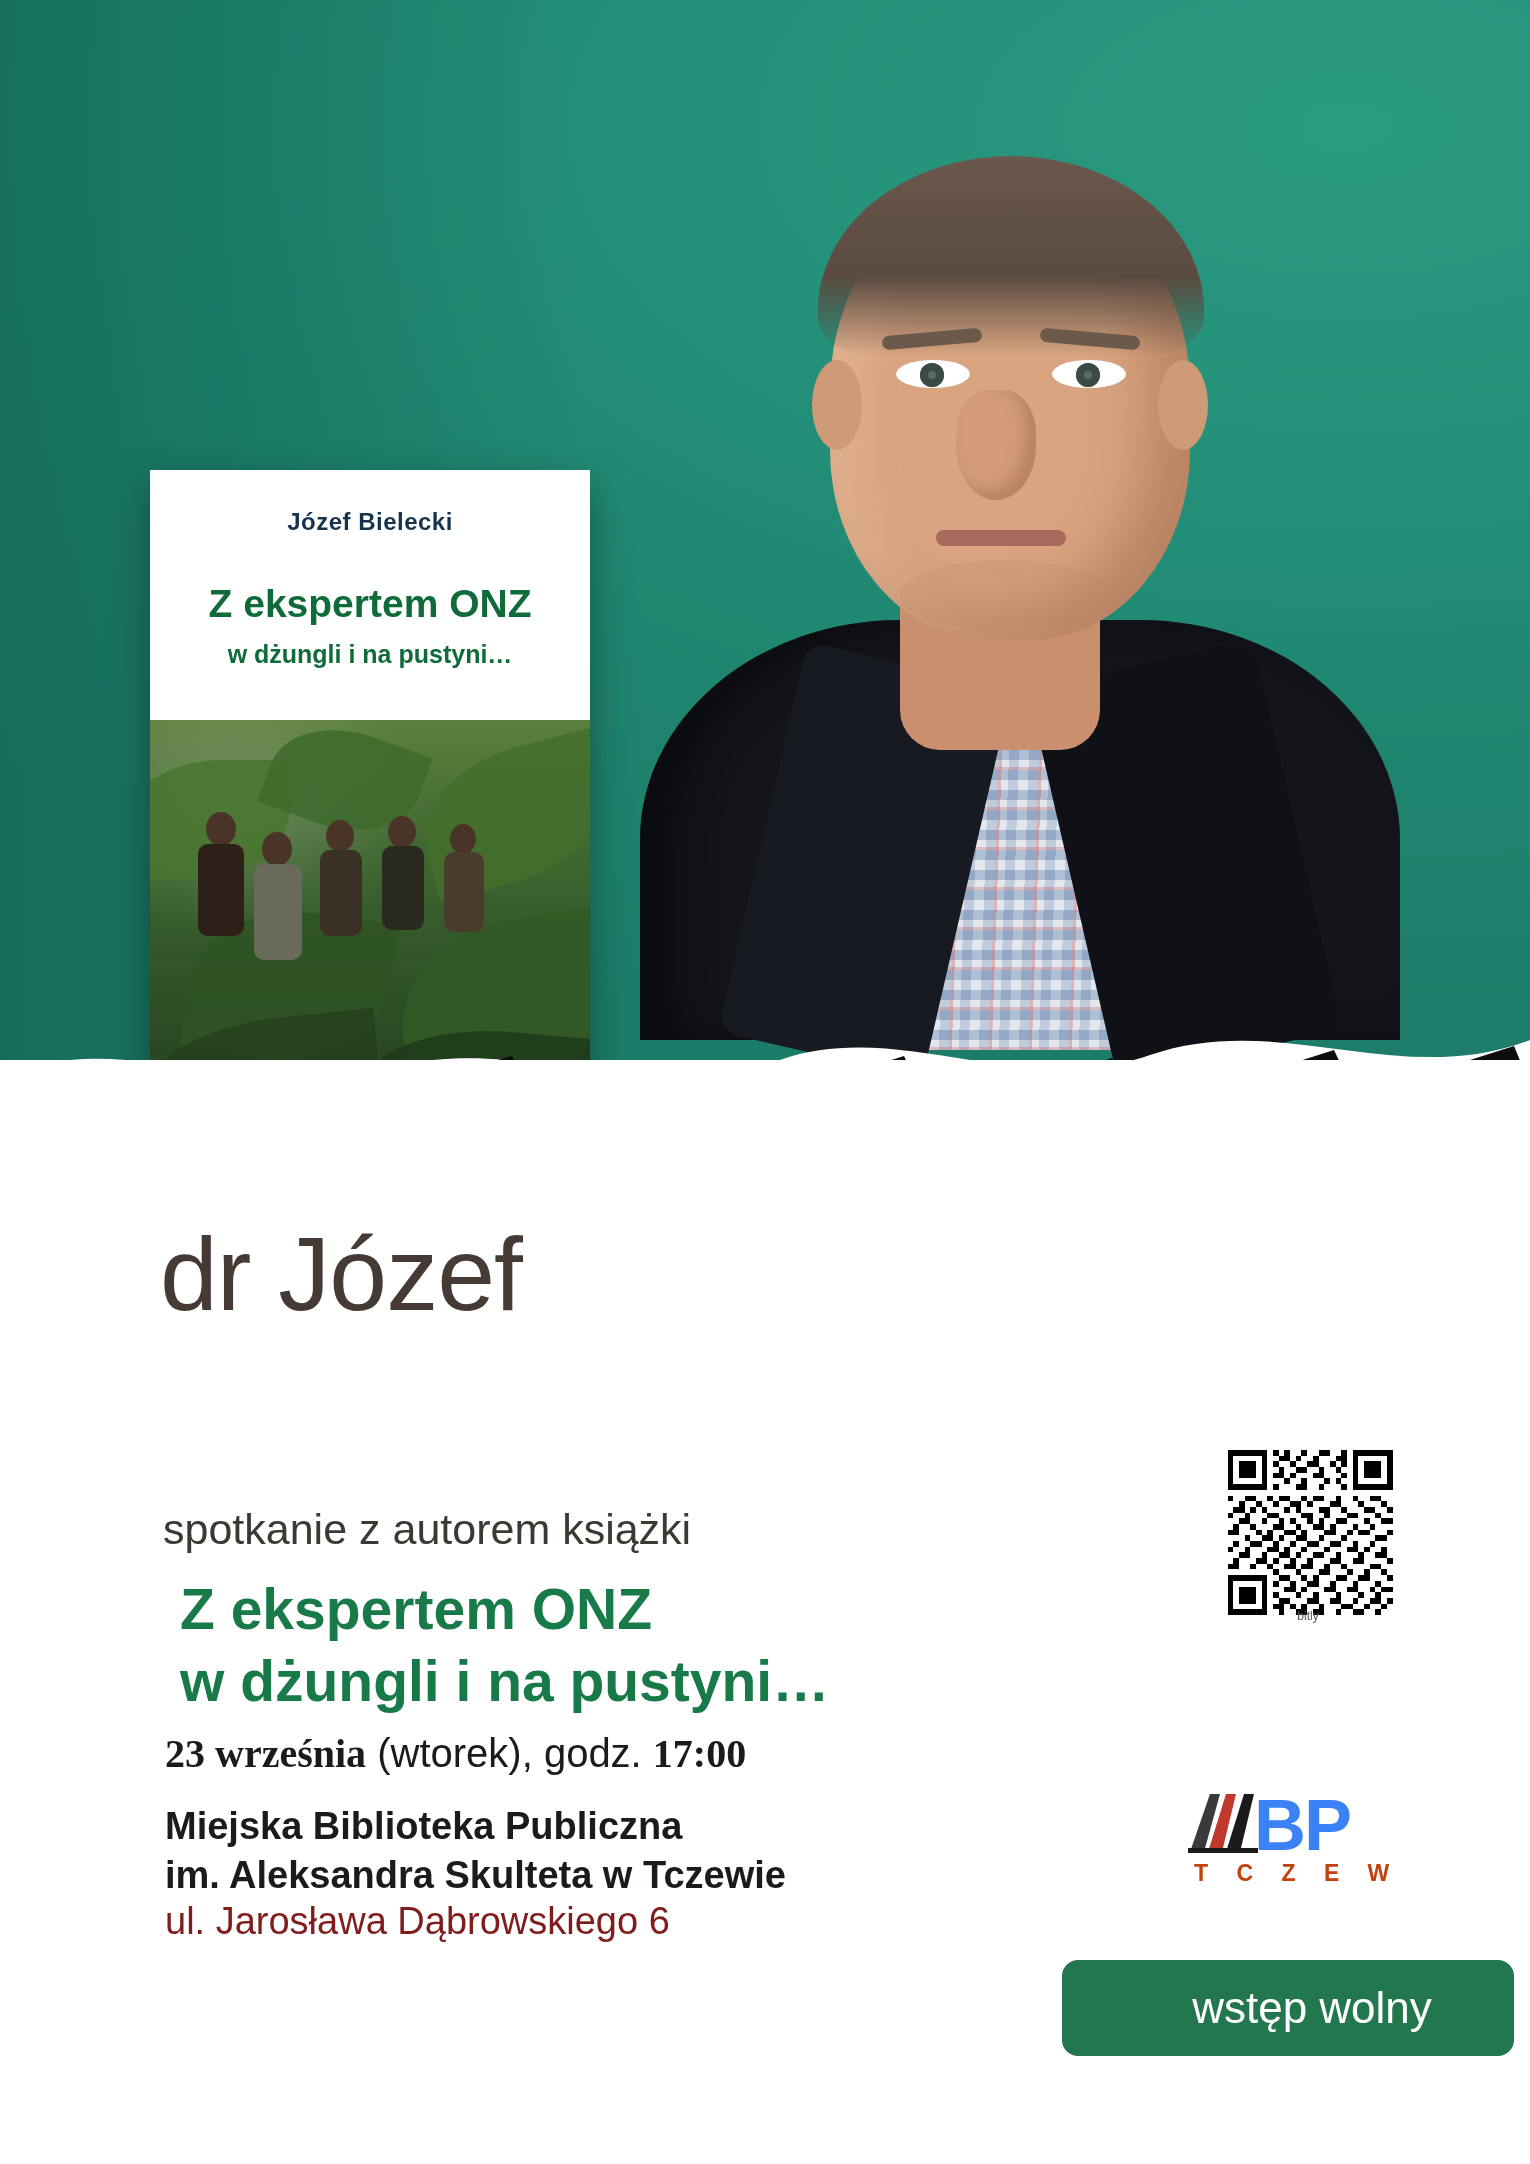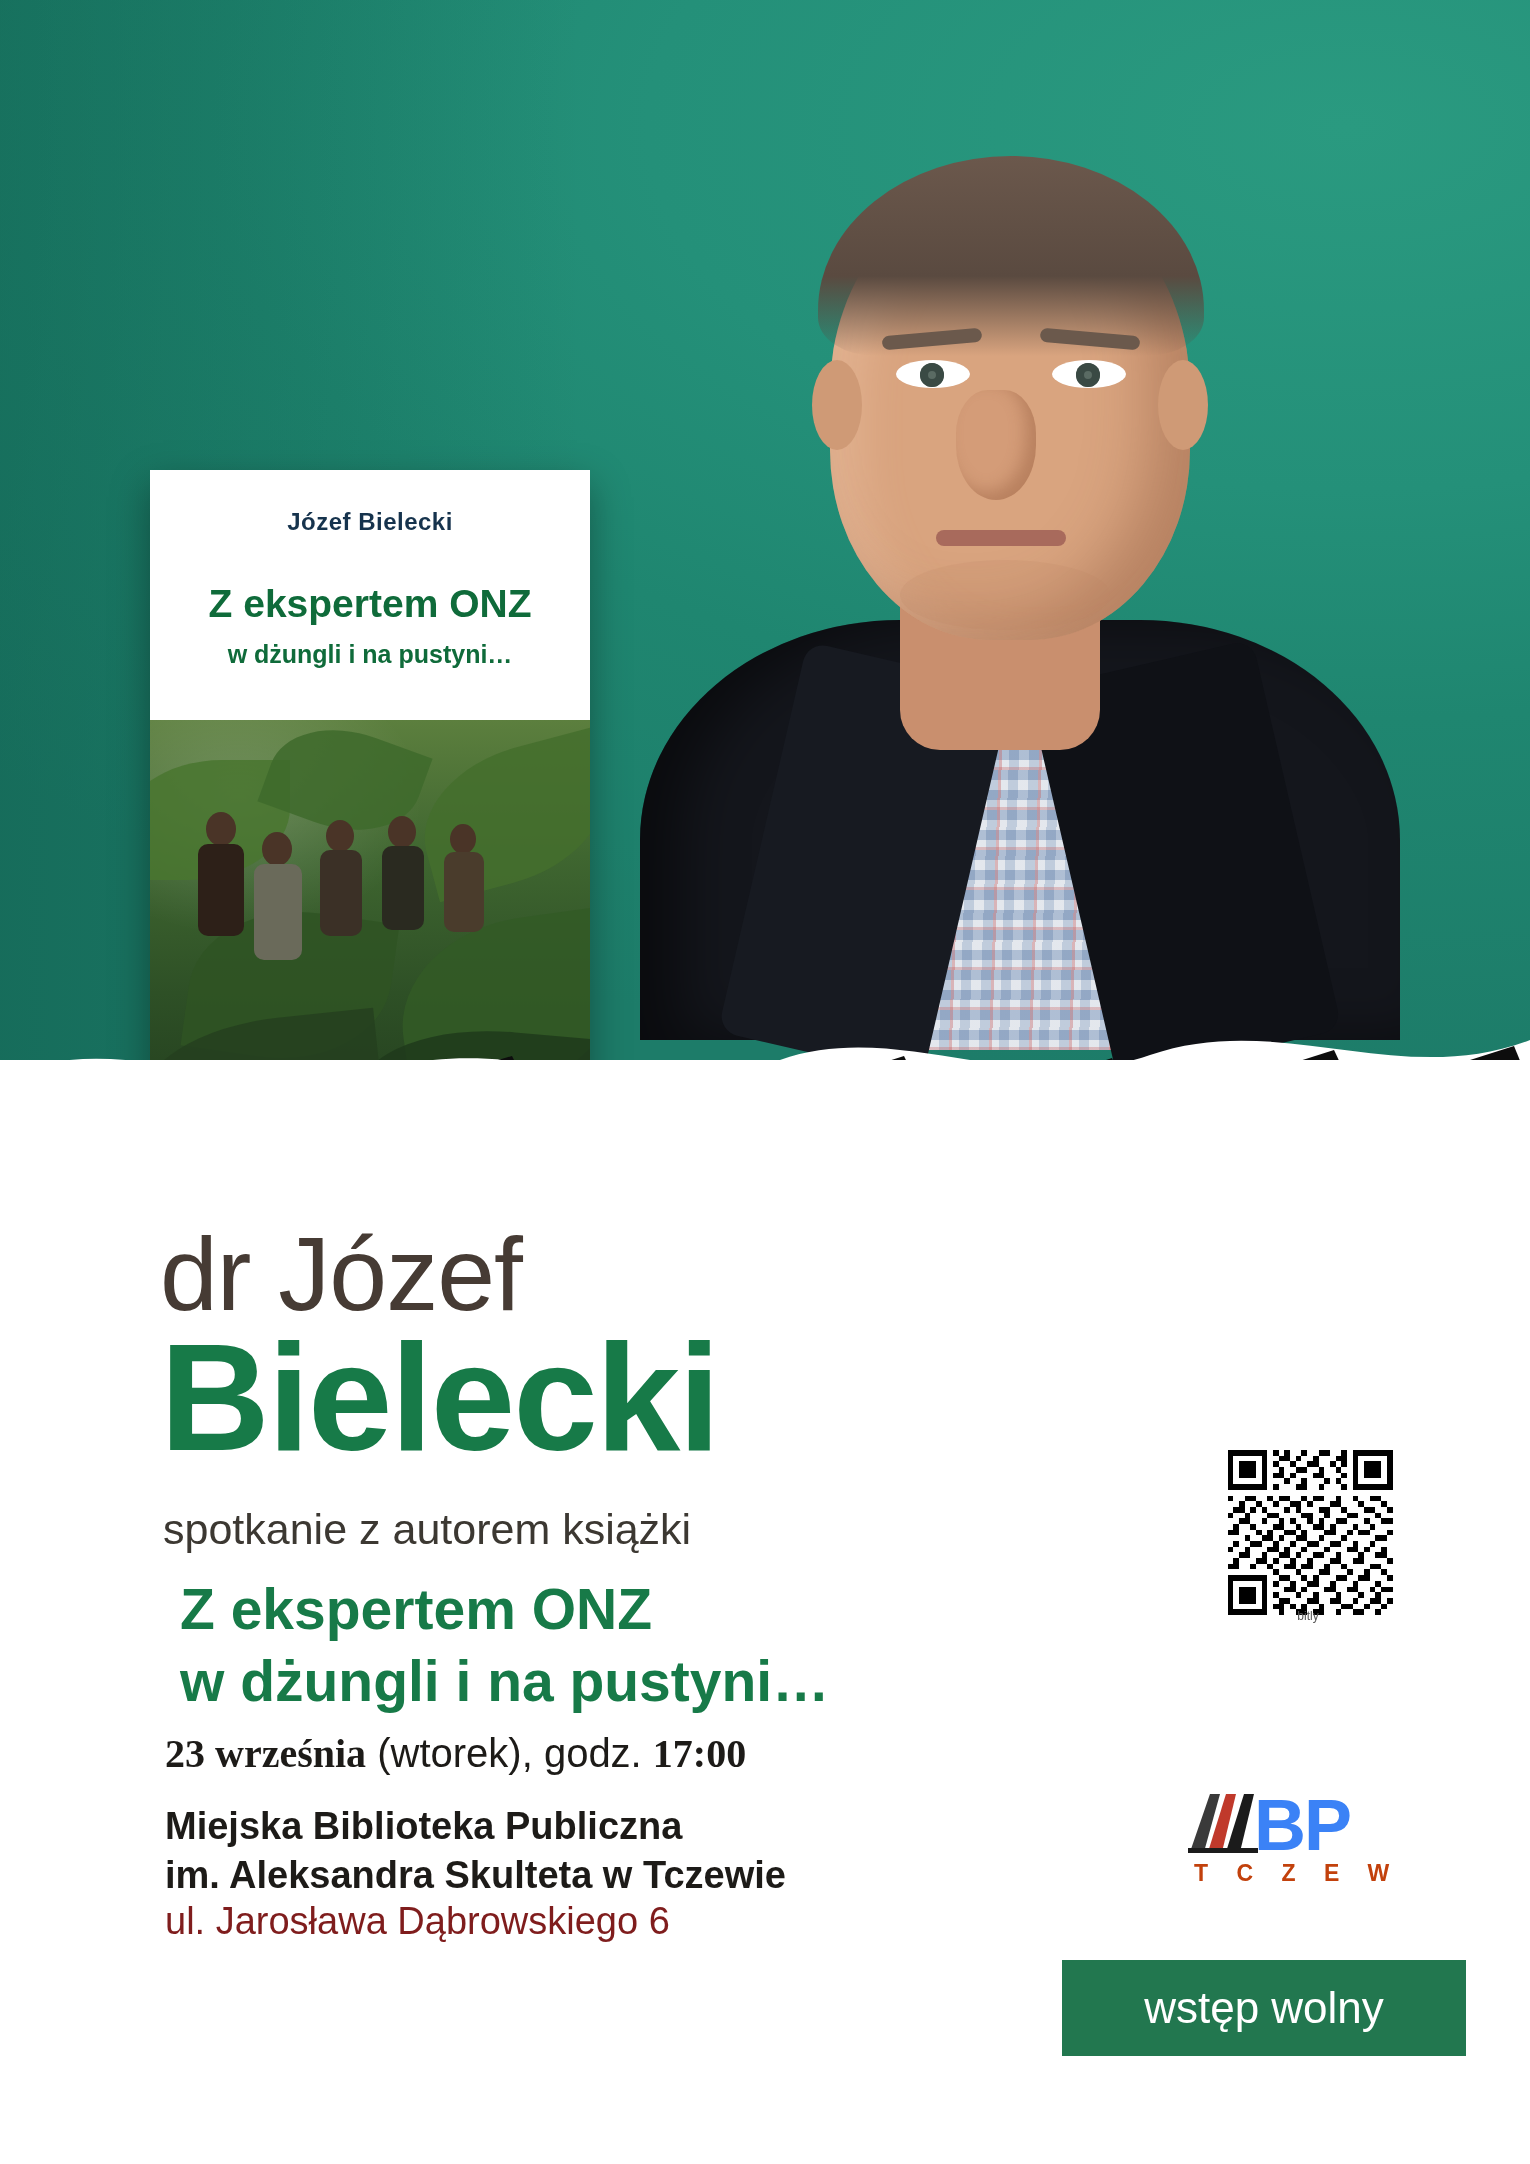--- a/index.html
+++ b/index.html
@@ -166,22 +166,22 @@
 
   
   .logo{position:absolute;left:1188px;top:1790px;width:240px;height:110px;}
   .logo-mark{position:absolute;left:0;top:0;width:70px;height:66px;}
   .logo-bp{position:absolute;left:66px;top:-6px;font-size:72px;font-weight:bold;color:#3b82f6;letter-spacing:-2px;}
   .logo-tczew{position:absolute;left:6px;top:70px;font-size:23px;letter-spacing:11px;color:#c2410c;font-weight:bold;}
 
   
   .pill{
     position:absolute;left:1062px;top:1960px;width:404px;height:96px;
-    background:#22774f;border-radius:0;
-    display:flex;align-items:center;justify-content:center;
+    background:#22774f;border-radius:16px;
+    display:flex;align-items:center;justify-content:center;padding-left:48px;
   }
   .pill span{color:#fff;font-size:44px;}
 </style>
 </head>
 <body>
 
 <div class="poster">
 
   <div class="hero">
 
@@ -251,21 +251,20 @@
         <rect x="430" y="100" width="18" height="12"></rect>
         <rect x="700" y="150" width="26" height="16"></rect>
         <rect x="1010" y="104" width="20" height="12"></rect>
         <rect x="1250" y="150" width="24" height="14"></rect>
       </g>
     </svg>
   </div>
 
   <div class="body-area">
     <div class="name-first">dr Józef</div>
-    <div class="name-last">Bielecki</div>
     <div class="meet-line">spotkanie z autorem książki</div>
     <div class="book-t1">Z ekspertem ONZ</div>
     <div class="book-t2">w dżungli i na pustyni…</div>
 
     <div class="date-line">
       <b>23 września</b>
       <span>(wtorek), godz.</span>
       <b>17:00</b>
     </div>
 

